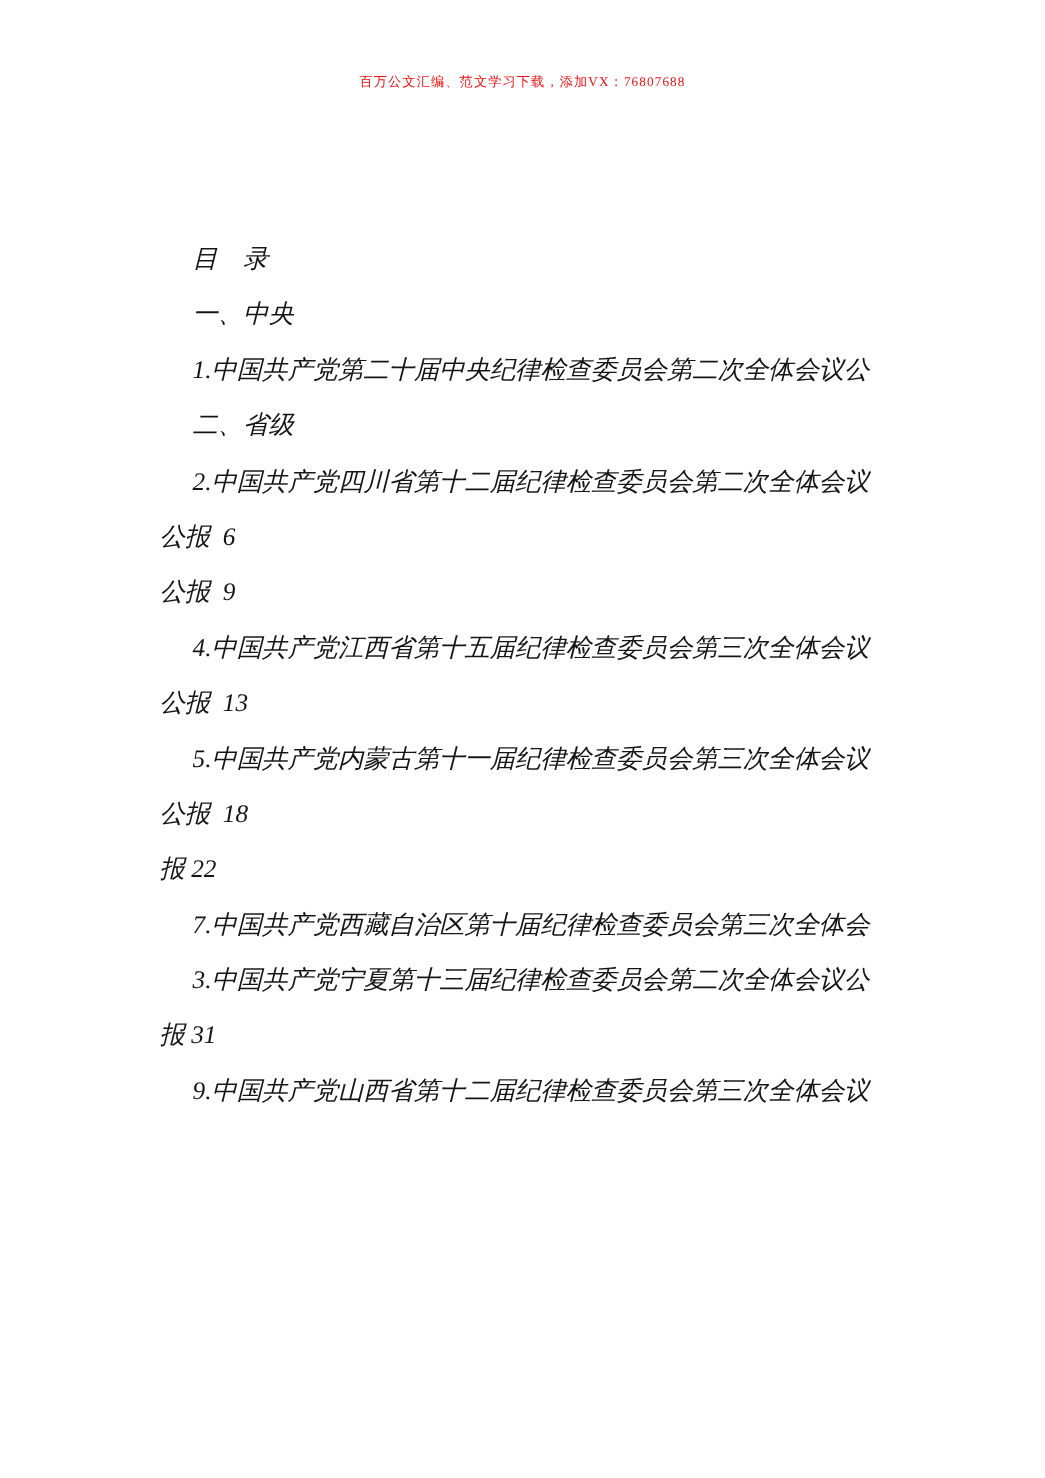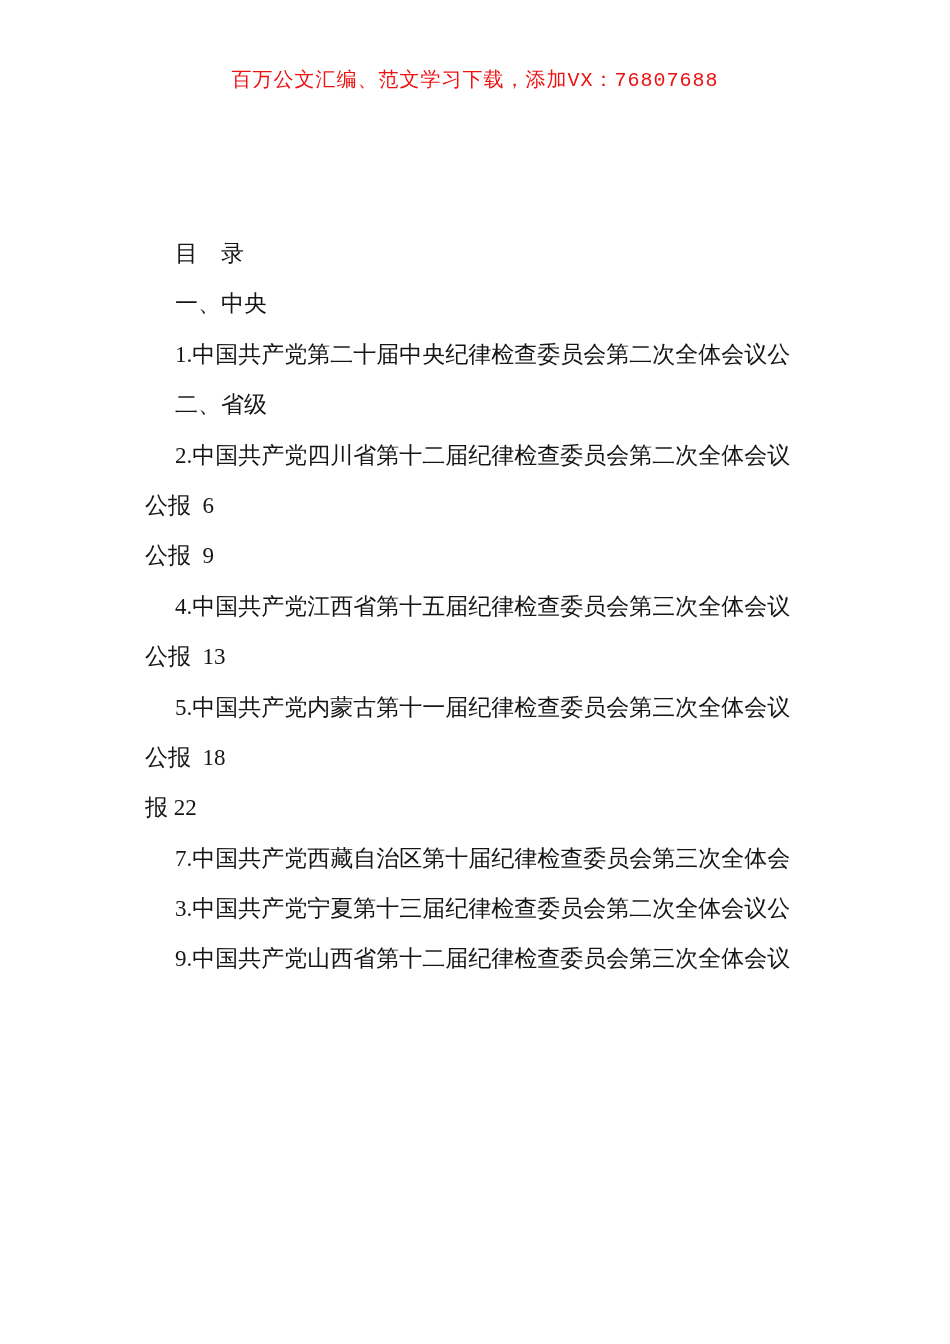--- a/index.html
+++ b/index.html
@@ -17,30 +17,31 @@
     background: #ffffff;
     font-family: "Liberation Serif", serif;
     color: #151515;
   }
   .notice {
     position: absolute;
     top: 66px;
     left: 0;
     width: 950px;
     text-align: center;
-    font-family: Liberation Mono, monospace;
-    font-size: 20px;
+    font-family: Liberation Serif, serif;
+    font-size: 12px;
     letter-spacing: 1px;
     white-space: pre;
   }
   .content {
     position: absolute;
     left: 145px;
-    top: 229px;
+    top: 211px;
     width: 672px;
+    font-style: italic;
   }
   .toc-line {
     height: 50.4px;
     line-height: 50.4px;
     font-size: 23px;
     white-space: pre;
   }
   .toc-line.indent { padding-left: 30px; }
   .toc-line.flush  { padding-left: 0; }
 </style>
@@ -57,15 +58,16 @@
       <div class="toc-line indent">2.中国共产党四川省第十二届纪律检查委员会第二次全体会议</div>
       <div class="toc-line flush">公报  6</div>
       <div class="toc-line flush">公报  9</div>
       <div class="toc-line indent">4.中国共产党江西省第十五届纪律检查委员会第三次全体会议</div>
       <div class="toc-line flush">公报  13</div>
       <div class="toc-line indent">5.中国共产党内蒙古第十一届纪律检查委员会第三次全体会议</div>
       <div class="toc-line flush">公报  18</div>
       <div class="toc-line flush">报 22</div>
       <div class="toc-line indent">7.中国共产党西藏自治区第十届纪律检查委员会第三次全体会</div>
       <div class="toc-line indent">3.中国共产党宁夏第十三届纪律检查委员会第二次全体会议公</div>
+      <div class="toc-line flush">报 31</div>
       <div class="toc-line indent">9.中国共产党山西省第十二届纪律检查委员会第三次全体会议</div>
     </div>
 </div>
 
 </body></html>

